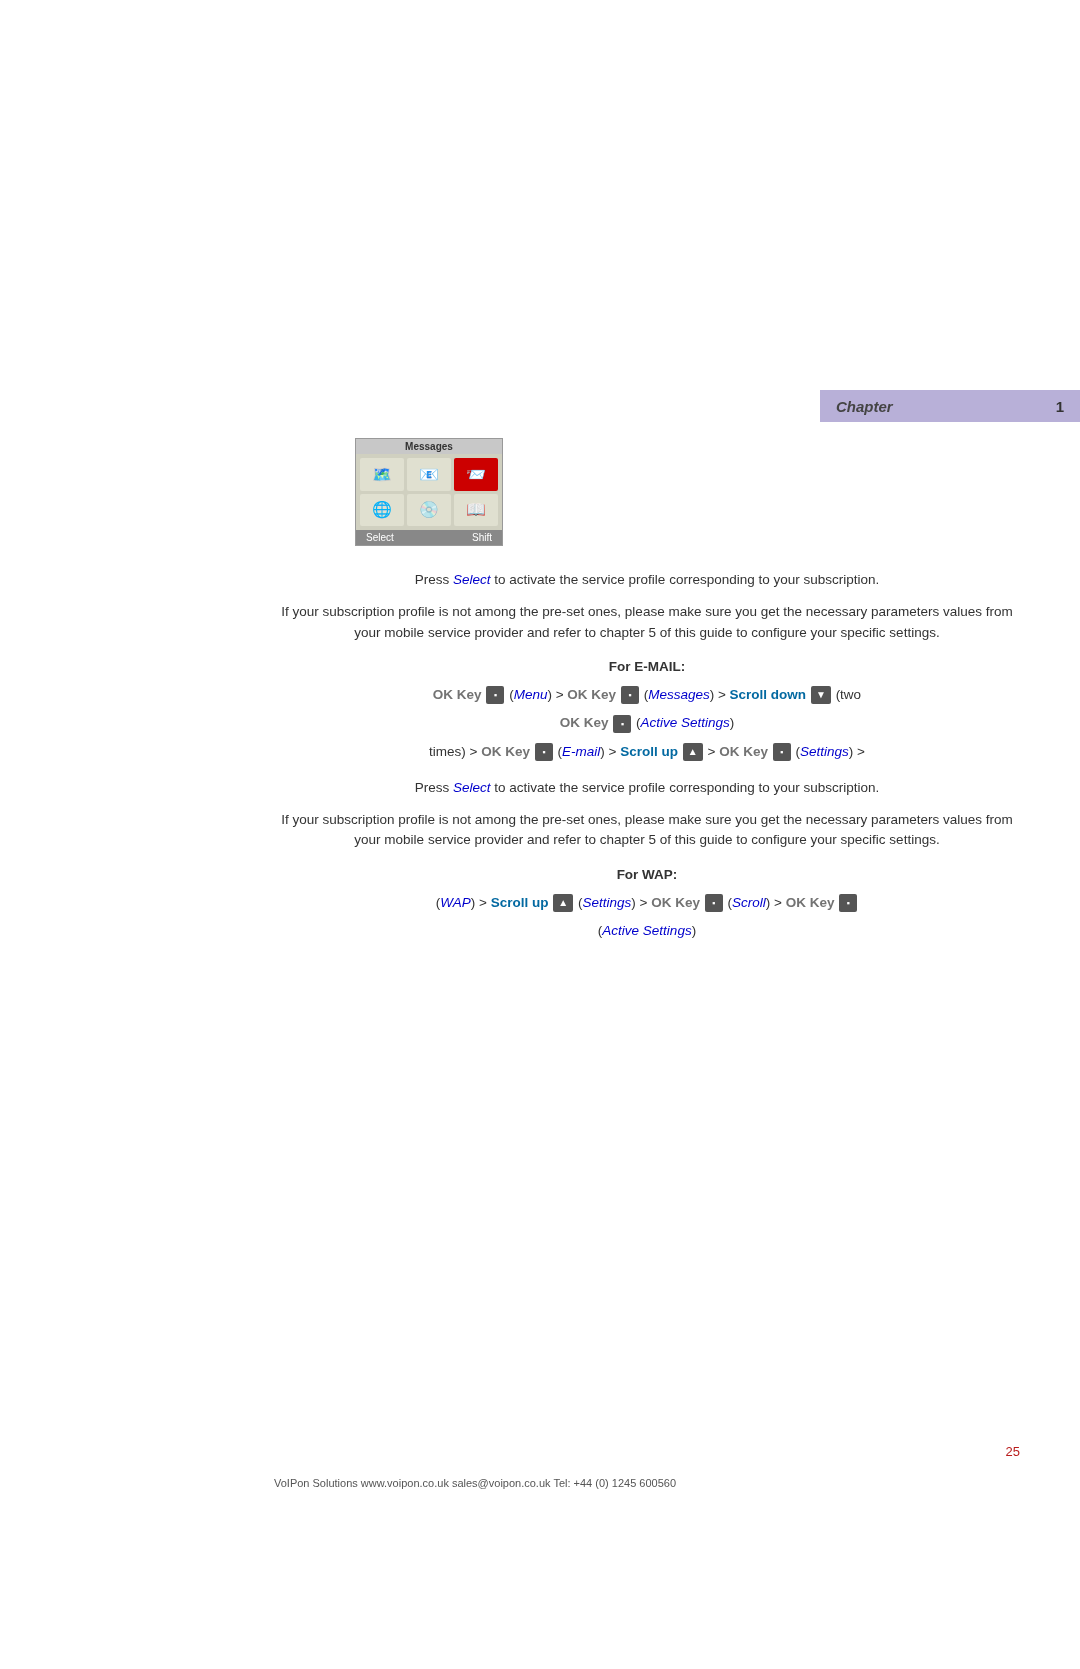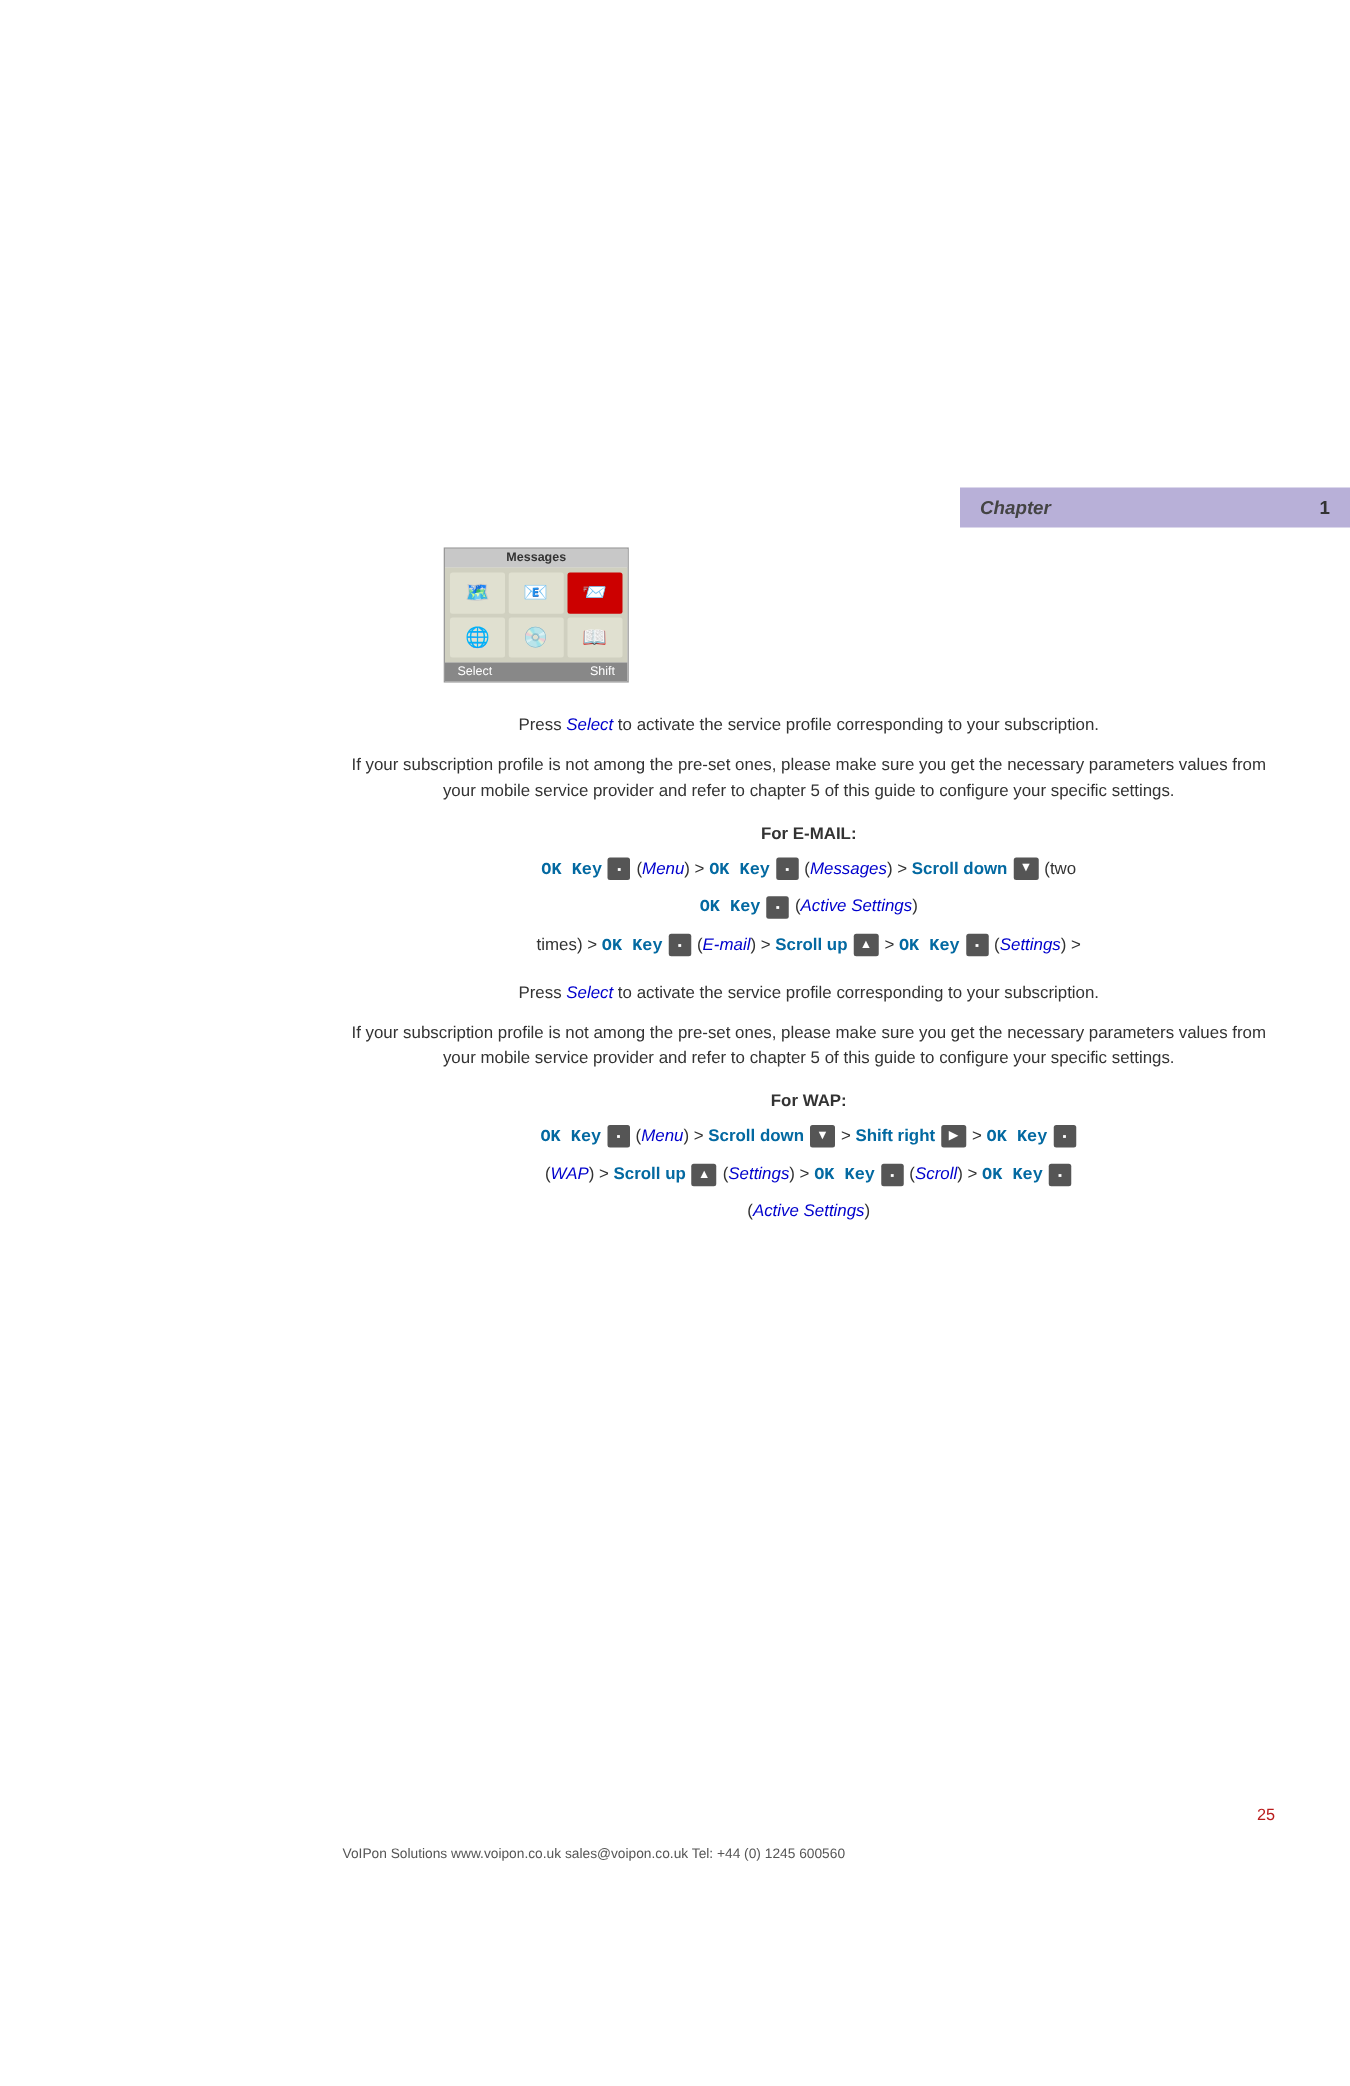--- a/index.html
+++ b/index.html
@@ -18,21 +18,21 @@
       min-height: 1669px;
       position: relative;
       background: #fff;
     }
 
     
     .chapter-banner {
       position: absolute;
       top: 390px;
       right: 0;
-      width: 312px;
+      width: 260px;
       height: 32px;
       background: #b8b0d8;
       display: flex;
       align-items: center;
       justify-content: space-between;
       padding: 0 16px;
     }
     .chapter-banner .chapter-label {
       font-style: italic;
       font-size: 15px;
@@ -119,21 +119,21 @@
       font-weight: bold;
       margin-bottom: 6px;
       margin-top: 14px;
     }
 
     .instruction-line {
       margin-bottom: 4px;
       line-height: 1.8;
     }
 
-    .ok-key { color: #0369a1; font-weight: bold; font-family: Liberation Mono, monospace; }
+    .ok-key { color: #737373; font-weight: bold; }
     .scroll-key { color: #0369a1; font-weight: bold; margin-top: 12px; }
     .italic-menu { font-style: italic; color: #0000cc; }
     .arrow-btn {
       display: inline-flex;
       align-items: center;
       justify-content: center;
       width: 20px;
       height: 18px;
       background: #555;
       color: #fff;
@@ -258,33 +258,20 @@
 
     <div class="paragraph" style="margin-top:14px;">
       <span>Press </span><span class="italic-menu">Select</span><span> to activate the service profile corresponding to your subscription.</span>
     </div>
 
     <div class="paragraph">If your subscription profile is not among the pre-set ones, please make sure you get the necessary parameters values from your mobile service provider and refer to chapter 5 of this guide to configure your specific settings.</div>
 
     <div class="bold-label">For WAP:</div>
 
     <div class="instruction-line">
-      <span class="ok-key">OK Key</span>
-      <span class="key-btn">▪</span>
-      <span> (<span class="italic-menu">Menu</span>) &gt; </span>
-      <span class="scroll-key">Scroll down</span>
-      <span class="arrow-btn">▼</span>
-      <span> &gt; </span>
-      <span class="scroll-key">Shift right</span>
-      <span class="shift-btn">▶</span>
-      <span> &gt; </span>
-      <span class="ok-key">OK Key</span>
-      <span class="key-btn">▪</span>
-    </div>
-    <div class="instruction-line">
       <span>(<span class="italic-menu">WAP</span>) &gt; </span>
       <span class="scroll-key">Scroll up</span>
       <span class="arrow-btn">▲</span>
       <span> (<span class="italic-menu">Settings</span>) &gt; </span>
       <span class="ok-key">OK Key</span>
       <span class="key-btn">▪</span>
       <span> (<span class="italic-menu">Scroll</span>) &gt; </span>
       <span class="ok-key">OK Key</span>
       <span class="key-btn">▪</span>
     </div>

